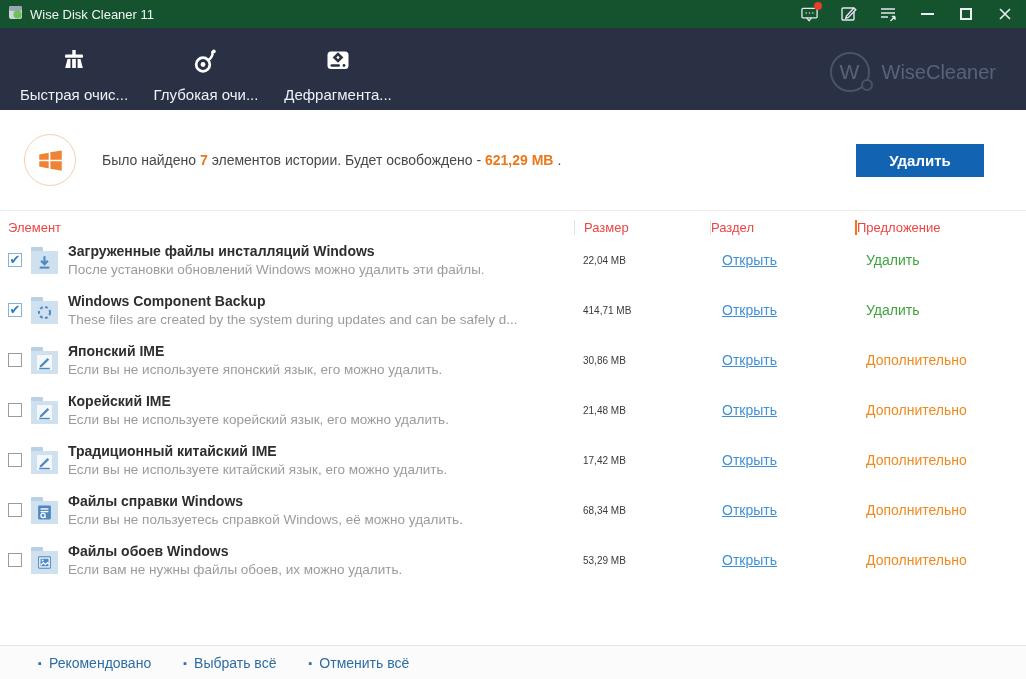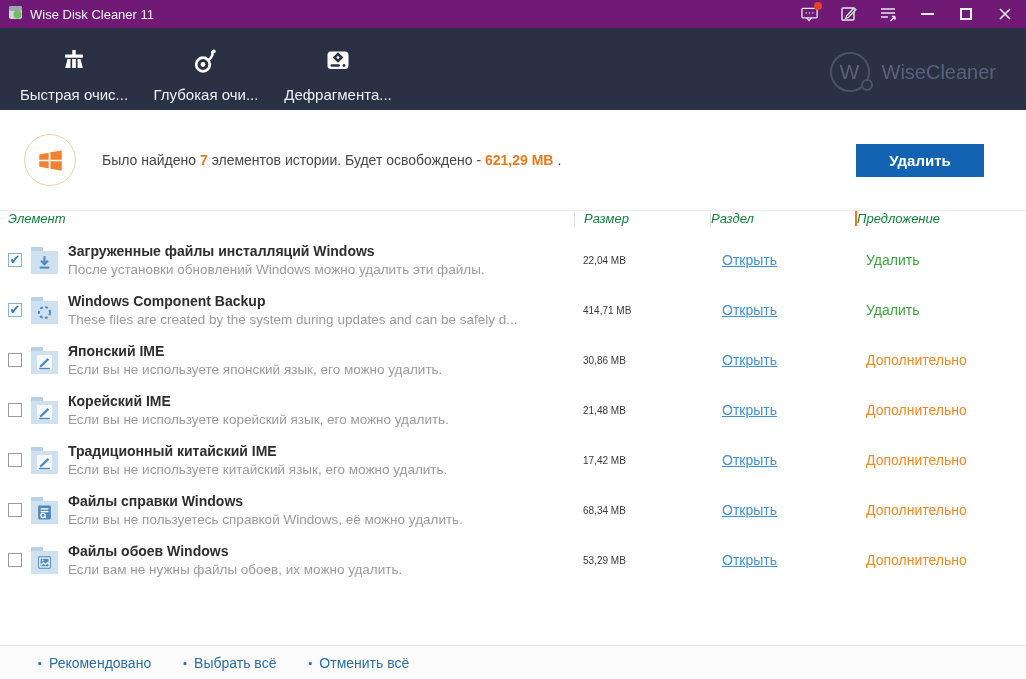--- a/index.html
+++ b/index.html
@@ -1,20 +1,20 @@
 <!DOCTYPE html>
 <html><head>
 <meta charset="utf-8">
 <style>
   * { margin:0; padding:0; box-sizing:border-box; }
   body { font-family:"Liberation Sans", sans-serif; background:#555; }
   .window { width:1026px; height:679px; position:relative; background:#fff; overflow:hidden; }
 
   
-  .titlebar { height:28px; background:#701a75; display:flex; align-items:center; padding:0 12px 0 8px; }
+  .titlebar { height:28px; background:#14532d; display:flex; align-items:center; padding:0 12px 0 8px; }
   .titlebar .title { color:#f2f4f8; font-size:13px; margin-left:7px; flex:1; }
   .tb-icons { display:flex; align-items:center; gap:21px; }
   .tb-btn { position:relative; display:flex; align-items:center; justify-content:center; width:18px; height:18px; cursor:pointer; }
   .red-dot { position:absolute; top:-3px; right:-3px; width:8px; height:8px; border-radius:50%; background:#e63f2c; }
   .ctrl-min { width:13px; height:2px; background:#eceef4; }
   .ctrl-max { width:12px; height:12px; border:2px solid #eceef4; }
 
   
   .tabbar { height:82px; background:#2a3144; display:flex; padding-left:8px; position:relative; }
   .tab { width:132px; height:82px; display:flex; flex-direction:column; align-items:center; justify-content:flex-end; padding-bottom:7px; color:#eef1f6; font-size:15px; cursor:pointer; }
@@ -27,21 +27,21 @@
   .brand-name { margin-left:12px; color:#59627c; font-size:20px; }
 
   
   .summary { height:100px; display:flex; align-items:center; padding:0 42px 0 24px; background:#fff; }
   .summary-badge { width:52px; height:52px; border:1px solid #f3cfae; border-radius:50%; display:flex; align-items:center; justify-content:center; flex:none; }
   .summary-text { margin-left:26px; font-size:14px; color:#474747; }
   .hl { color:#e8791d; font-weight:bold; }
   .delete-btn { margin-left:auto; width:128px; height:33px; background:#1263b2; border:none; color:#fff; font-size:15px; font-weight:bold; font-family:inherit; cursor:pointer; }
 
   
-  .thead { display:flex; height:25px; border-top:1px solid #ececec; font-size:13px; color:#15803d; align-items:flex-start;font-style:italic; }
+  .thead { display:flex; height:25px; border-top:1px solid #ececec; font-size:13px; color:#ef4444; align-items:flex-end; }
   .th { display:flex; align-items:center; }
   .th-item { flex:1; padding-left:8px; }
   .th-size { width:136px; border-left:1px solid #e2e2e2; padding-left:9px; }
   .th-part { width:145px; border-left:1px solid #e2e2e2; padding-left:0; }
   .th-sugg { width:155px; border-left:2px solid #f97316; }
   .th-end  { width:16px; border-left:1px solid #e2e2e2; }
 
   .row { display:flex; align-items:center; height:50px; }
   .cell-first { flex:1; min-width:0; display:flex; align-items:center; }
   .cb { width:14px; height:14px; border:1px solid #9b9b9b; background:#fff; margin-left:8px; flex:none; font-size:13px; line-height:11px; text-align:center; color:#2e7cc3; cursor:pointer; }

